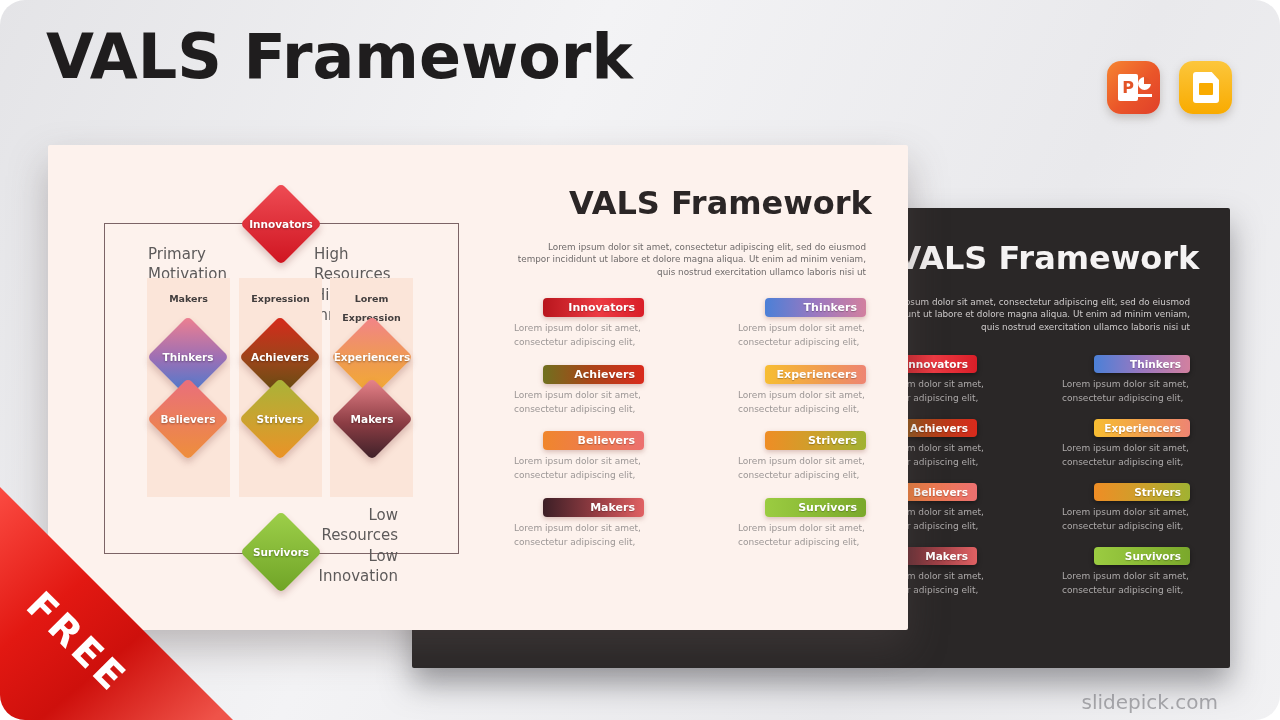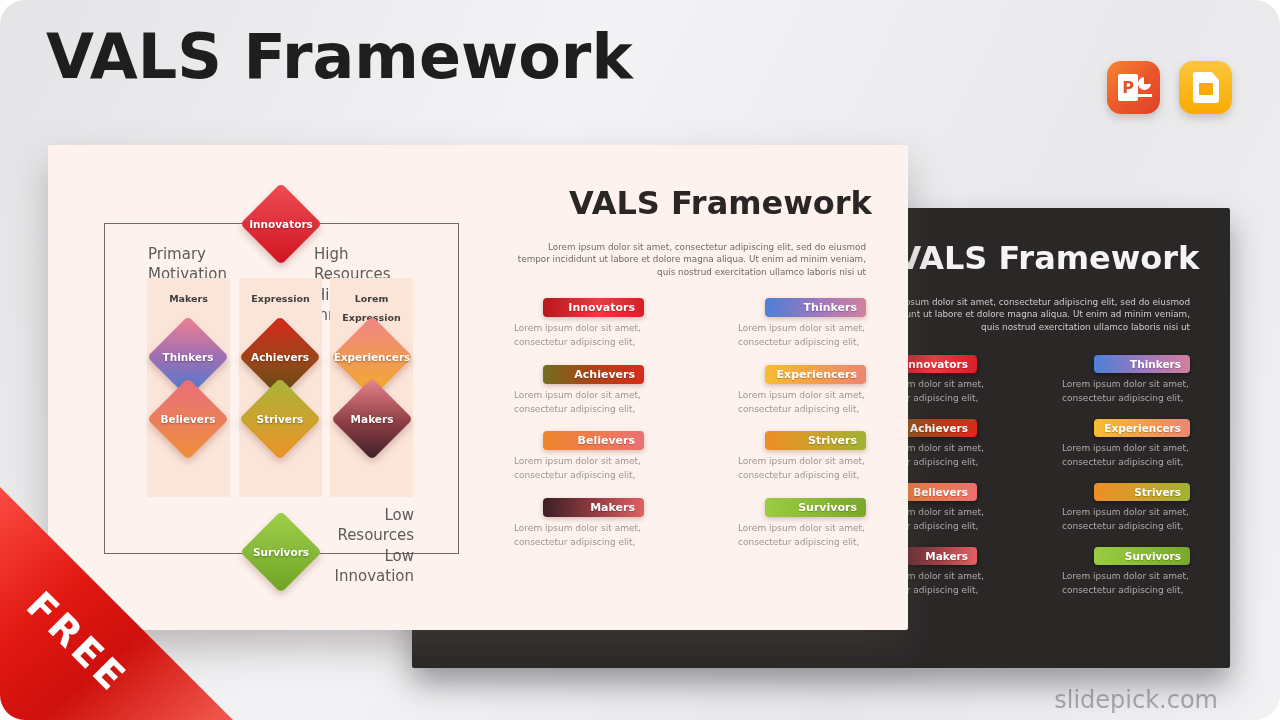--- a/index.html
+++ b/index.html
@@ -19,38 +19,38 @@
     font-weight:bold;font-size:16px;color:#e25428;}
   .ppt-pie{position:absolute;right:9px;top:16px;width:13px;height:13px;border-radius:50%;
     background:conic-gradient(#e25428 0 95deg,#ffffff 95deg 360deg);}
   .ppt-line{position:absolute;right:8px;top:33px;width:14px;height:3px;background:#fff;}
   .icon-gslides{background:linear-gradient(180deg,#fcc63c 0%,#f9ab00 100%);}
   .gs-page{position:absolute;left:14px;top:11px;width:26px;height:31px;background:#fff;
     border-radius:3px;clip-path:polygon(0 0,72% 0,100% 26%,100% 100%,0 100%);}
   .gs-hole{position:absolute;left:6px;top:11px;width:14px;height:12px;background:#f9ab00;
     border-radius:1px;}
 
-  .watermark{position:absolute;right:62px;bottom:6px;font-size:24px;color:#a8a8ac;}
+  .watermark{position:absolute;right:62px;bottom:6px;font-size:20px;color:#a8a8ac;}
 
   .ribbon{position:absolute;left:0;bottom:0;width:233px;height:233px;z-index:6;
     clip-path:polygon(0 0,100% 100%,0 100%);
     background:linear-gradient(140deg,#fb4b42 0%,#e21812 38%,#ce100c 62%,#ef5349 96%);}
   .ribbon .free{position:absolute;left:-23px;top:133px;width:200px;text-align:center;
     transform:rotate(45deg);color:#fff;font-size:38px;font-weight:bold;letter-spacing:4px;}
 
   
   .slide-light{position:absolute;left:48px;top:145px;width:860px;height:485px;z-index:2;
     background:#fdf2ed;border-radius:2px;box-shadow:0 18px 38px rgba(90,78,78,.35);}
 
   .vbox{position:absolute;left:56px;top:78px;width:353px;height:329px;
     border:1.6px solid #7c6466;}
   .axis{position:absolute;font-size:15px;color:#5d5a5a;line-height:1.35;white-space:pre-line;}
   .axis-tl{left:100px;top:99px;}
   .axis-tr{left:266px;top:99px;width:100px;text-align:left;}
-  .axis-br{left:266px;top:360px;width:100px;text-align:right;}
+  .axis-br{left:250px;top:360px;width:100px;text-align:right;}
 
   .vcol{position:absolute;top:133px;width:83px;height:219px;background:#fbe5d9;
     text-align:center;box-sizing:border-box;padding-top:9px;}
   .vcol-1{left:99px;} .vcol-2{left:191px;} .vcol-3{left:282px;}
   .vcol-header{font-size:9.5px;font-weight:bold;color:#423e3e;}
 
   .diamond{position:absolute;width:58px;height:58px;transform:rotate(45deg);
     border-radius:5px;box-shadow:3px 3px 7px rgba(130,70,70,.28);}
   .diamond .lbl{position:absolute;left:50%;top:50%;width:86px;
     transform:translate(-50%,-50%) rotate(-45deg);text-align:center;color:#fff;

